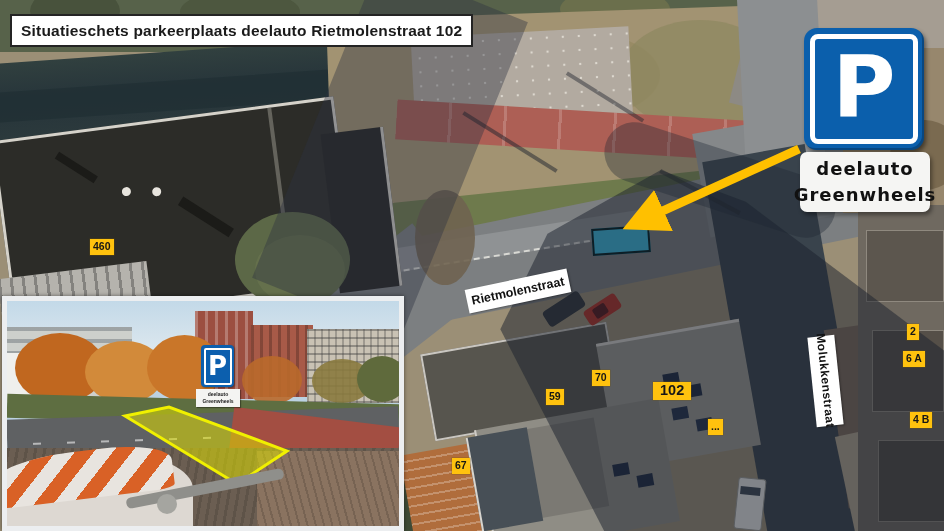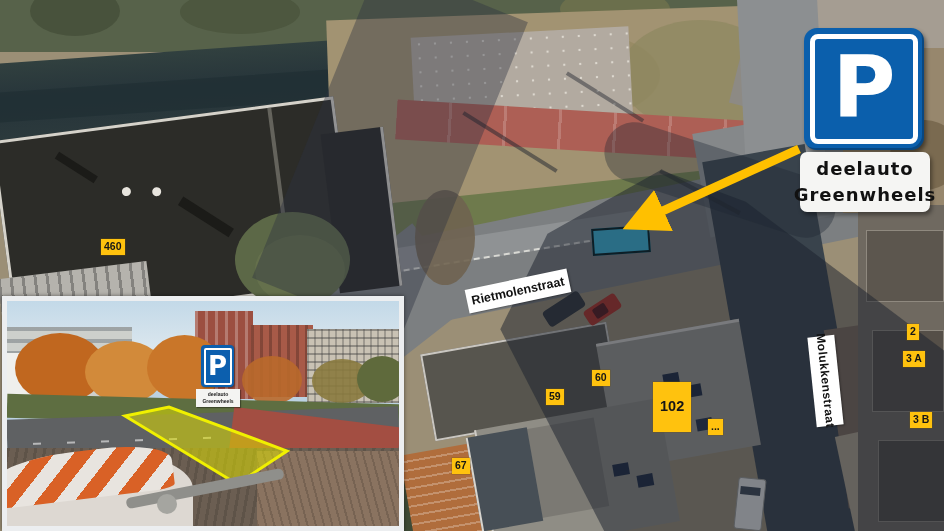--- a/index.html
+++ b/index.html
@@ -24,21 +24,21 @@
     font-weight:700;color:#111;font-size:18px;line-height:26px;letter-spacing:1px;}
   .parking-rect{left:592px;top:227px;width:54px;height:23px;background:#2a6d85;
     border:2px solid #0d1e26;transform:rotate(-4deg);z-index:30;}
   .street-label{background:#fff;color:#111;font-weight:700;display:flex;align-items:center;
     justify-content:center;z-index:35;box-shadow:1px 1px 2px rgba(0,0,0,.35);}
   .riet{left:466px;top:279px;width:104px;height:24px;font-size:12.5px;transform:rotate(-12deg);}
   .moluk{left:812px;top:336px;width:27px;height:90px;font-size:12px;transform:rotate(-6deg);
     writing-mode:vertical-rl;letter-spacing:.5px;}
   .badge{position:absolute;background:#ffc20e;color:#161616;font-weight:700;font-size:10.5px;
     padding:2px 3px;z-index:35;line-height:1.1;box-shadow:0 0 0 .5px rgba(120,90,0,.5);}
-  .badge.big{font-size:14.5px;padding:17px 7px;}
+  .badge.big{font-size:14.5px;padding:1px 7px;}
   
   .inset{left:2px;top:296px;width:402px;height:235px;border:5px solid #eceef0;z-index:70;
     box-sizing:border-box;background:#bcd2e2;box-shadow:0 0 4px rgba(0,0,0,.5);}
   .inset-in{position:relative;width:392px;height:225px;overflow:hidden;}
   .mini-sign{position:absolute;left:194px;top:44px;width:33px;height:42px;background:#0c5fae;
     border-radius:4px;z-index:12;box-shadow:1px 1px 2px rgba(0,0,0,.4);}
   .mini-sign .ring{position:absolute;inset:2.5px;border:2px solid #fff;border-radius:2px;}
   .mini-sign .glyph{position:absolute;inset:0;display:flex;align-items:center;justify-content:center;
     color:#fff;font-weight:700;font-size:26px;font-family:"DejaVu Sans",sans-serif;}
   .mini-label{position:absolute;left:189px;top:88px;width:44px;height:18px;background:#f4f4f2;
@@ -148,20 +148,23 @@
 
     <div class="abs" style="left:310px;top:-20px;width:160px;height:340px;transform:rotate(22deg);background:rgba(44,50,66,.40);"></div>
     <div class="abs" style="left:0;top:0;width:944px;height:531px;
          background:rgba(25,31,44,.5);clip-path:polygon(58% 44%,70% 32%,79% 38%,100% 66%,100% 100%,64% 100%,53% 62%);"></div>
     <div class="abs" style="left:600px;top:150px;width:240px;height:60px;transform:rotate(18deg);background:rgba(30,36,50,.35);border-radius:30px;"></div>
     <div class="abs" style="left:455px;top:140px;width:110px;height:4px;transform:rotate(32deg);background:rgba(30,35,45,.5);"></div>
     <div class="abs" style="left:560px;top:95px;width:90px;height:4px;transform:rotate(32deg);background:rgba(30,35,45,.45);"></div>
     <div class="abs" style="left:655px;top:190px;width:90px;height:4px;transform:rotate(28deg);background:rgba(30,35,45,.45);"></div>
   </div>
 
+  <div class="abs title-box">
+    <span>Situatieschets parkeerplaats deelauto Rietmolenstraat 102</span>
+  </div>
 
   <div class="abs p-sign">
     <div class="ring"></div>
     <div class="glyph">P</div>
   </div>
   <div class="abs sign-label">
     <span>deelauto</span>
     <span>Greenwheels</span>
   </div>
 
@@ -176,29 +179,29 @@
 
   <div class="abs parking-rect"></div>
 
   <div class="abs street-label riet">
     <span>Rietmolenstraat</span>
   </div>
   <div class="abs street-label moluk">
     <span>Molukkenstraat</span>
   </div>
 
-  <div class="badge" style="left:101px;top:239px;">460</div>
+  <div class="badge" style="left:90px;top:239px;">460</div>
   <div class="badge" style="left:546px;top:389px;">59</div>
-  <div class="badge" style="left:592px;top:370px;">60</div>
+  <div class="badge" style="left:592px;top:370px;">70</div>
   <div class="badge big" style="left:653px;top:382px;">102</div>
   <div class="badge" style="left:708px;top:419px;">...</div>
   <div class="badge" style="left:452px;top:458px;">67</div>
   <div class="badge" style="left:907px;top:324px;">2</div>
-  <div class="badge" style="left:903px;top:351px;">3 A</div>
-  <div class="badge" style="left:910px;top:412px;">3 B</div>
+  <div class="badge" style="left:903px;top:351px;">6 A</div>
+  <div class="badge" style="left:910px;top:412px;">4 B</div>
 
   <div class="abs inset">
     <div class="inset-in">
 
       <div class="abs" style="left:0;top:0;width:392px;height:75px;background:linear-gradient(180deg,#c3d9e8,#e8eef1);"></div>
 
       <div class="abs" style="left:0;top:26px;width:125px;height:74px;background:#cdd0cc;
            background-image:repeating-linear-gradient(180deg,rgba(70,80,90,.35) 0 4px,transparent 4px 12px);"></div>
       <div class="abs" style="left:0;top:52px;width:58px;height:50px;background:#efefec;"></div>
       <div class="abs" style="left:188px;top:10px;width:58px;height:88px;background:#9c4f41;

